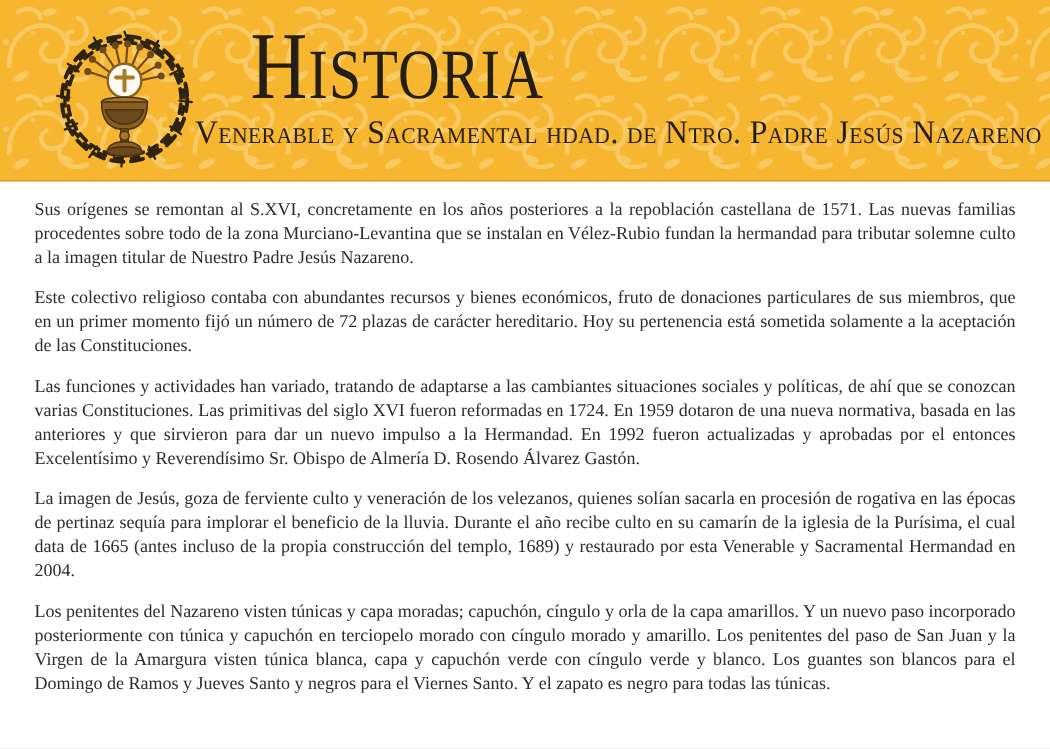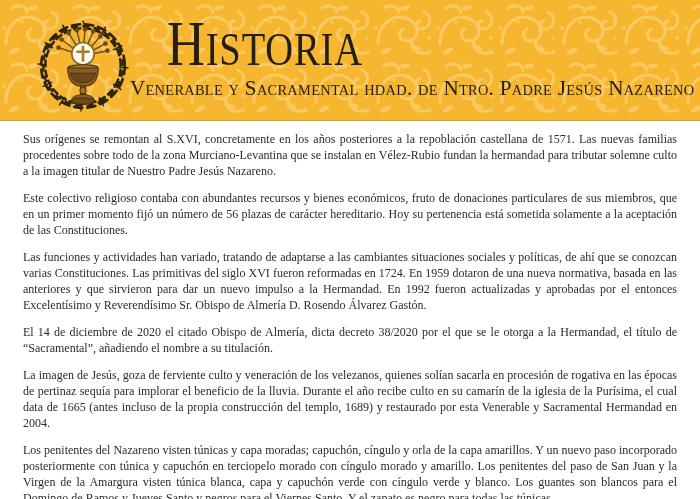--- a/index.html
+++ b/index.html
@@ -131,20 +131,19 @@
       </g>
     </svg>
 
     <h1 class="title"><span class="initial">H</span><span>ISTORIA</span></h1>
 
     <h2 class="subtitle">Venerable y Sacramental hdad. de Ntro. Padre Jesús Nazareno</h2>
   </header>
 
   <main class="content">
     <p>Sus orígenes se remontan al S.XVI, concretamente en los años posteriores a la repoblación castellana de 1571. Las nuevas familias procedentes sobre todo de la zona Murciano-Levantina que se instalan en Vélez-Rubio fundan la hermandad para tributar solemne culto a la imagen titular de Nuestro Padre Jesús Nazareno.</p>
-    <p>Este colectivo religioso contaba con abundantes recursos y bienes económicos, fruto de donaciones particulares de sus miembros, que en un primer momento fijó un número de 56 plazas de carácter hereditario. Hoy su pertenencia está sometida solamente a la aceptación de las Constituciones.</p>
+    <p>Este colectivo religioso contaba con abundantes recursos y bienes económicos, fruto de donaciones particulares de sus miembros, que en un primer momento fijó un número de 72 plazas de carácter hereditario. Hoy su pertenencia está sometida solamente a la aceptación de las Constituciones.</p>
     <p>Las funciones y actividades han variado, tratando de adaptarse a las cambiantes situaciones sociales y políticas, de ahí que se conozcan varias Constituciones. Las primitivas del siglo XVI fueron reformadas en 1724. En 1959 dotaron de una nueva normativa, basada en las anteriores y que sirvieron para dar un nuevo impulso a la Hermandad. En 1992 fueron actualizadas y aprobadas por el entonces Excelentísimo y Reverendísimo Sr. Obispo de Almería D. Rosendo Álvarez Gastón.</p>
-    <p>El 14 de diciembre de 2020 el citado Obispo de Almería, dicta decreto 38/2020 por el que se le otorga a la Hermandad, el título de “Sacramental”, añadiendo el nombre a su titulación.</p>
     <p>La imagen de Jesús, goza de ferviente culto y veneración de los velezanos, quienes solían sacarla en procesión de rogativa en las épocas de pertinaz sequía para implorar el beneficio de la lluvia. Durante el año recibe culto en su camarín de la iglesia de la Purísima, el cual data de 1665 (antes incluso de la propia construcción del templo, 1689) y restaurado por esta Venerable y Sacramental Hermandad en 2004.</p>
     <p>Los penitentes del Nazareno visten túnicas y capa moradas; capuchón, cíngulo y orla de la capa amarillos. Y un nuevo paso incorporado posteriormente con túnica y capuchón en terciopelo morado con cíngulo morado y amarillo. Los penitentes del paso de San Juan y la Virgen de la Amargura visten túnica blanca, capa y capuchón verde con cíngulo verde y blanco. Los guantes son blancos para el Domingo de Ramos y Jueves Santo y negros para el Viernes Santo. Y el zapato es negro para todas las túnicas.</p>
   </main>
 
 </div>
 
 </body></html>

